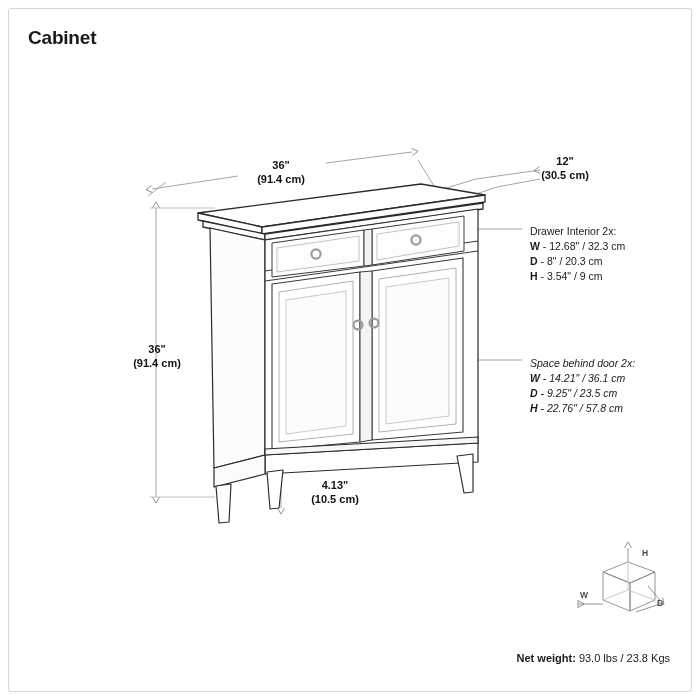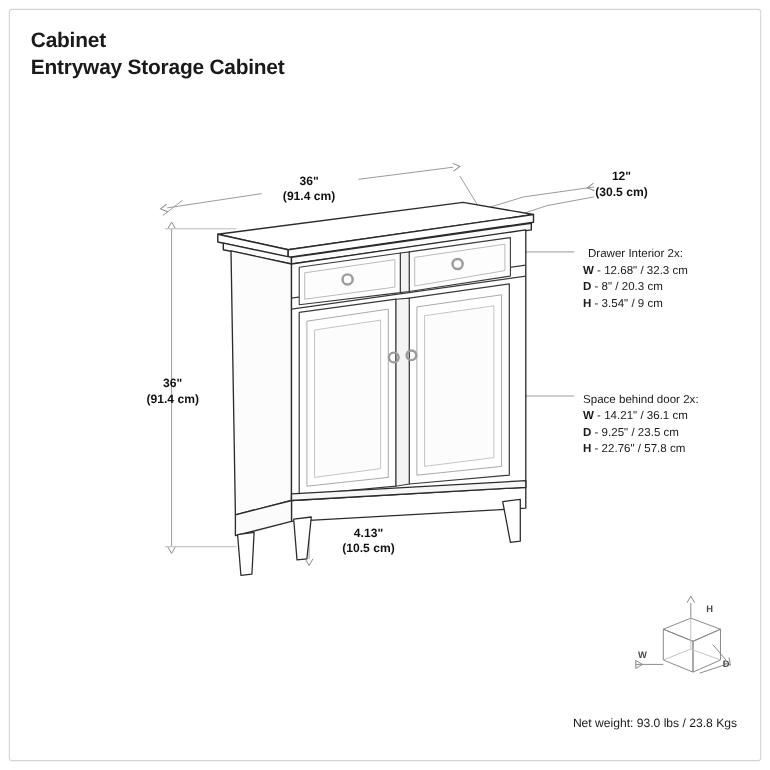--- a/index.html
+++ b/index.html
@@ -36,26 +36,26 @@
   }
 
   
   .anno {
     position:absolute;
     font-size:10.5px;
     line-height:1.42;
     color:#1a1a1a;
     white-space:nowrap;
   }
-  .anno .hd { display:block;text-align:center; }
+  .anno .hd { display:block; }
   .anno .row { display:block; }
   .anno .row b { font-weight:bold; }
 
   #anno-drawer { left:530px; top:224px; }
-  #anno-door   { left:530px; top:356px; }
+  #anno-door   { left:530px; top:356px;font-style:italic; }
 
   
   .dimlabel {
     position:absolute;
     font-size:11px;
     font-weight:bold;
     line-height:1.3;
     text-align:center;
     color:#111;
     white-space:nowrap;
@@ -78,28 +78,28 @@
 
   #netweight {
     position:absolute;
     left:352px; top:652px;
     width:318px;
     text-align:right;
     font-size:11px;
     color:#1a1a1a;
     white-space:nowrap;
   }
-  #netweight b { font-weight:normal; }
+  #netweight b { font-weight:bold; }
 </style>
 </head>
 <body>
 
 <div id="frame"></div>
 
-<div id="title"><span>Cabinet</span><span class="l2">Entryway Storage Cabinet</span></div>
+<div id="title"><span>Cabinet</span></div>
 
 <svg id="drawing" viewBox="0 0 700 700">
   <defs>
     <marker id="arrL" markerWidth="9" markerHeight="9" refX="8" refY="4.5" orient="auto">
       <path d="M8,0.6 L1.2,4.5 L8,8.4" fill="none" stroke="#8a8a8a" stroke-width="1"></path>
     </marker>
     <marker id="arrR" markerWidth="9" markerHeight="9" refX="1" refY="4.5" orient="auto">
       <path d="M1,0.6 L7.8,4.5 L1,8.4" fill="none" stroke="#8a8a8a" stroke-width="1"></path>
     </marker>
   </defs>

